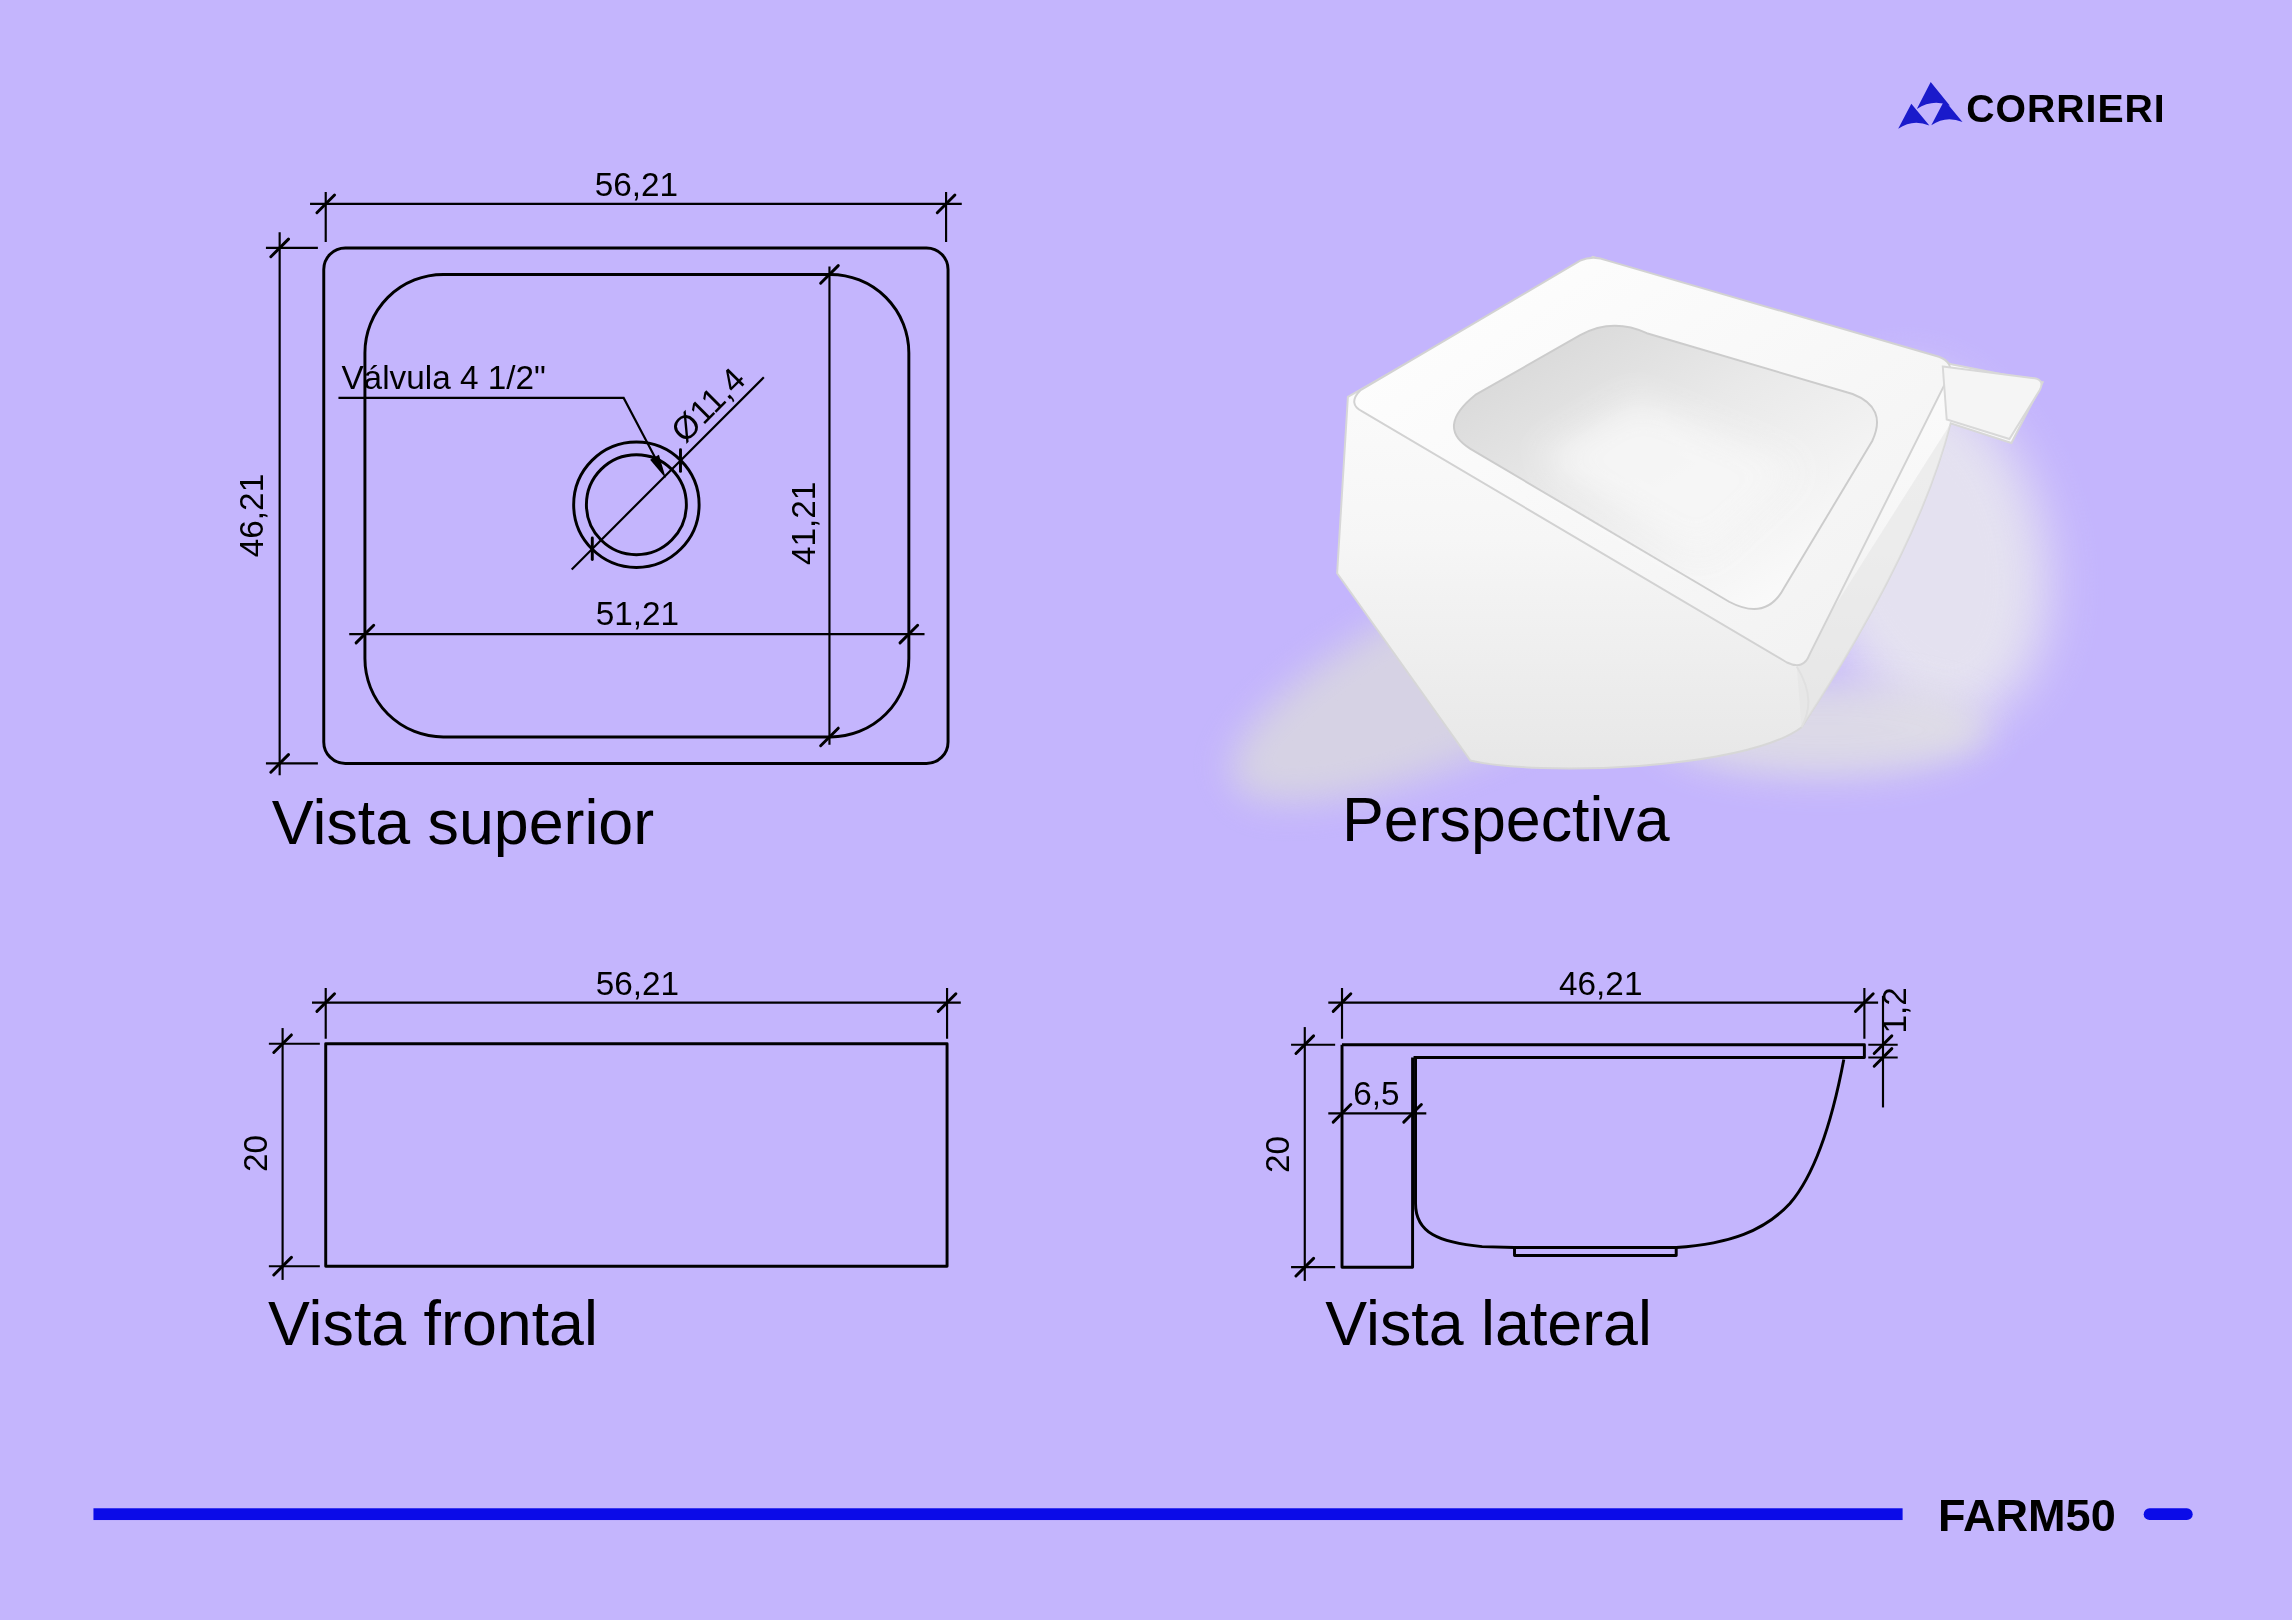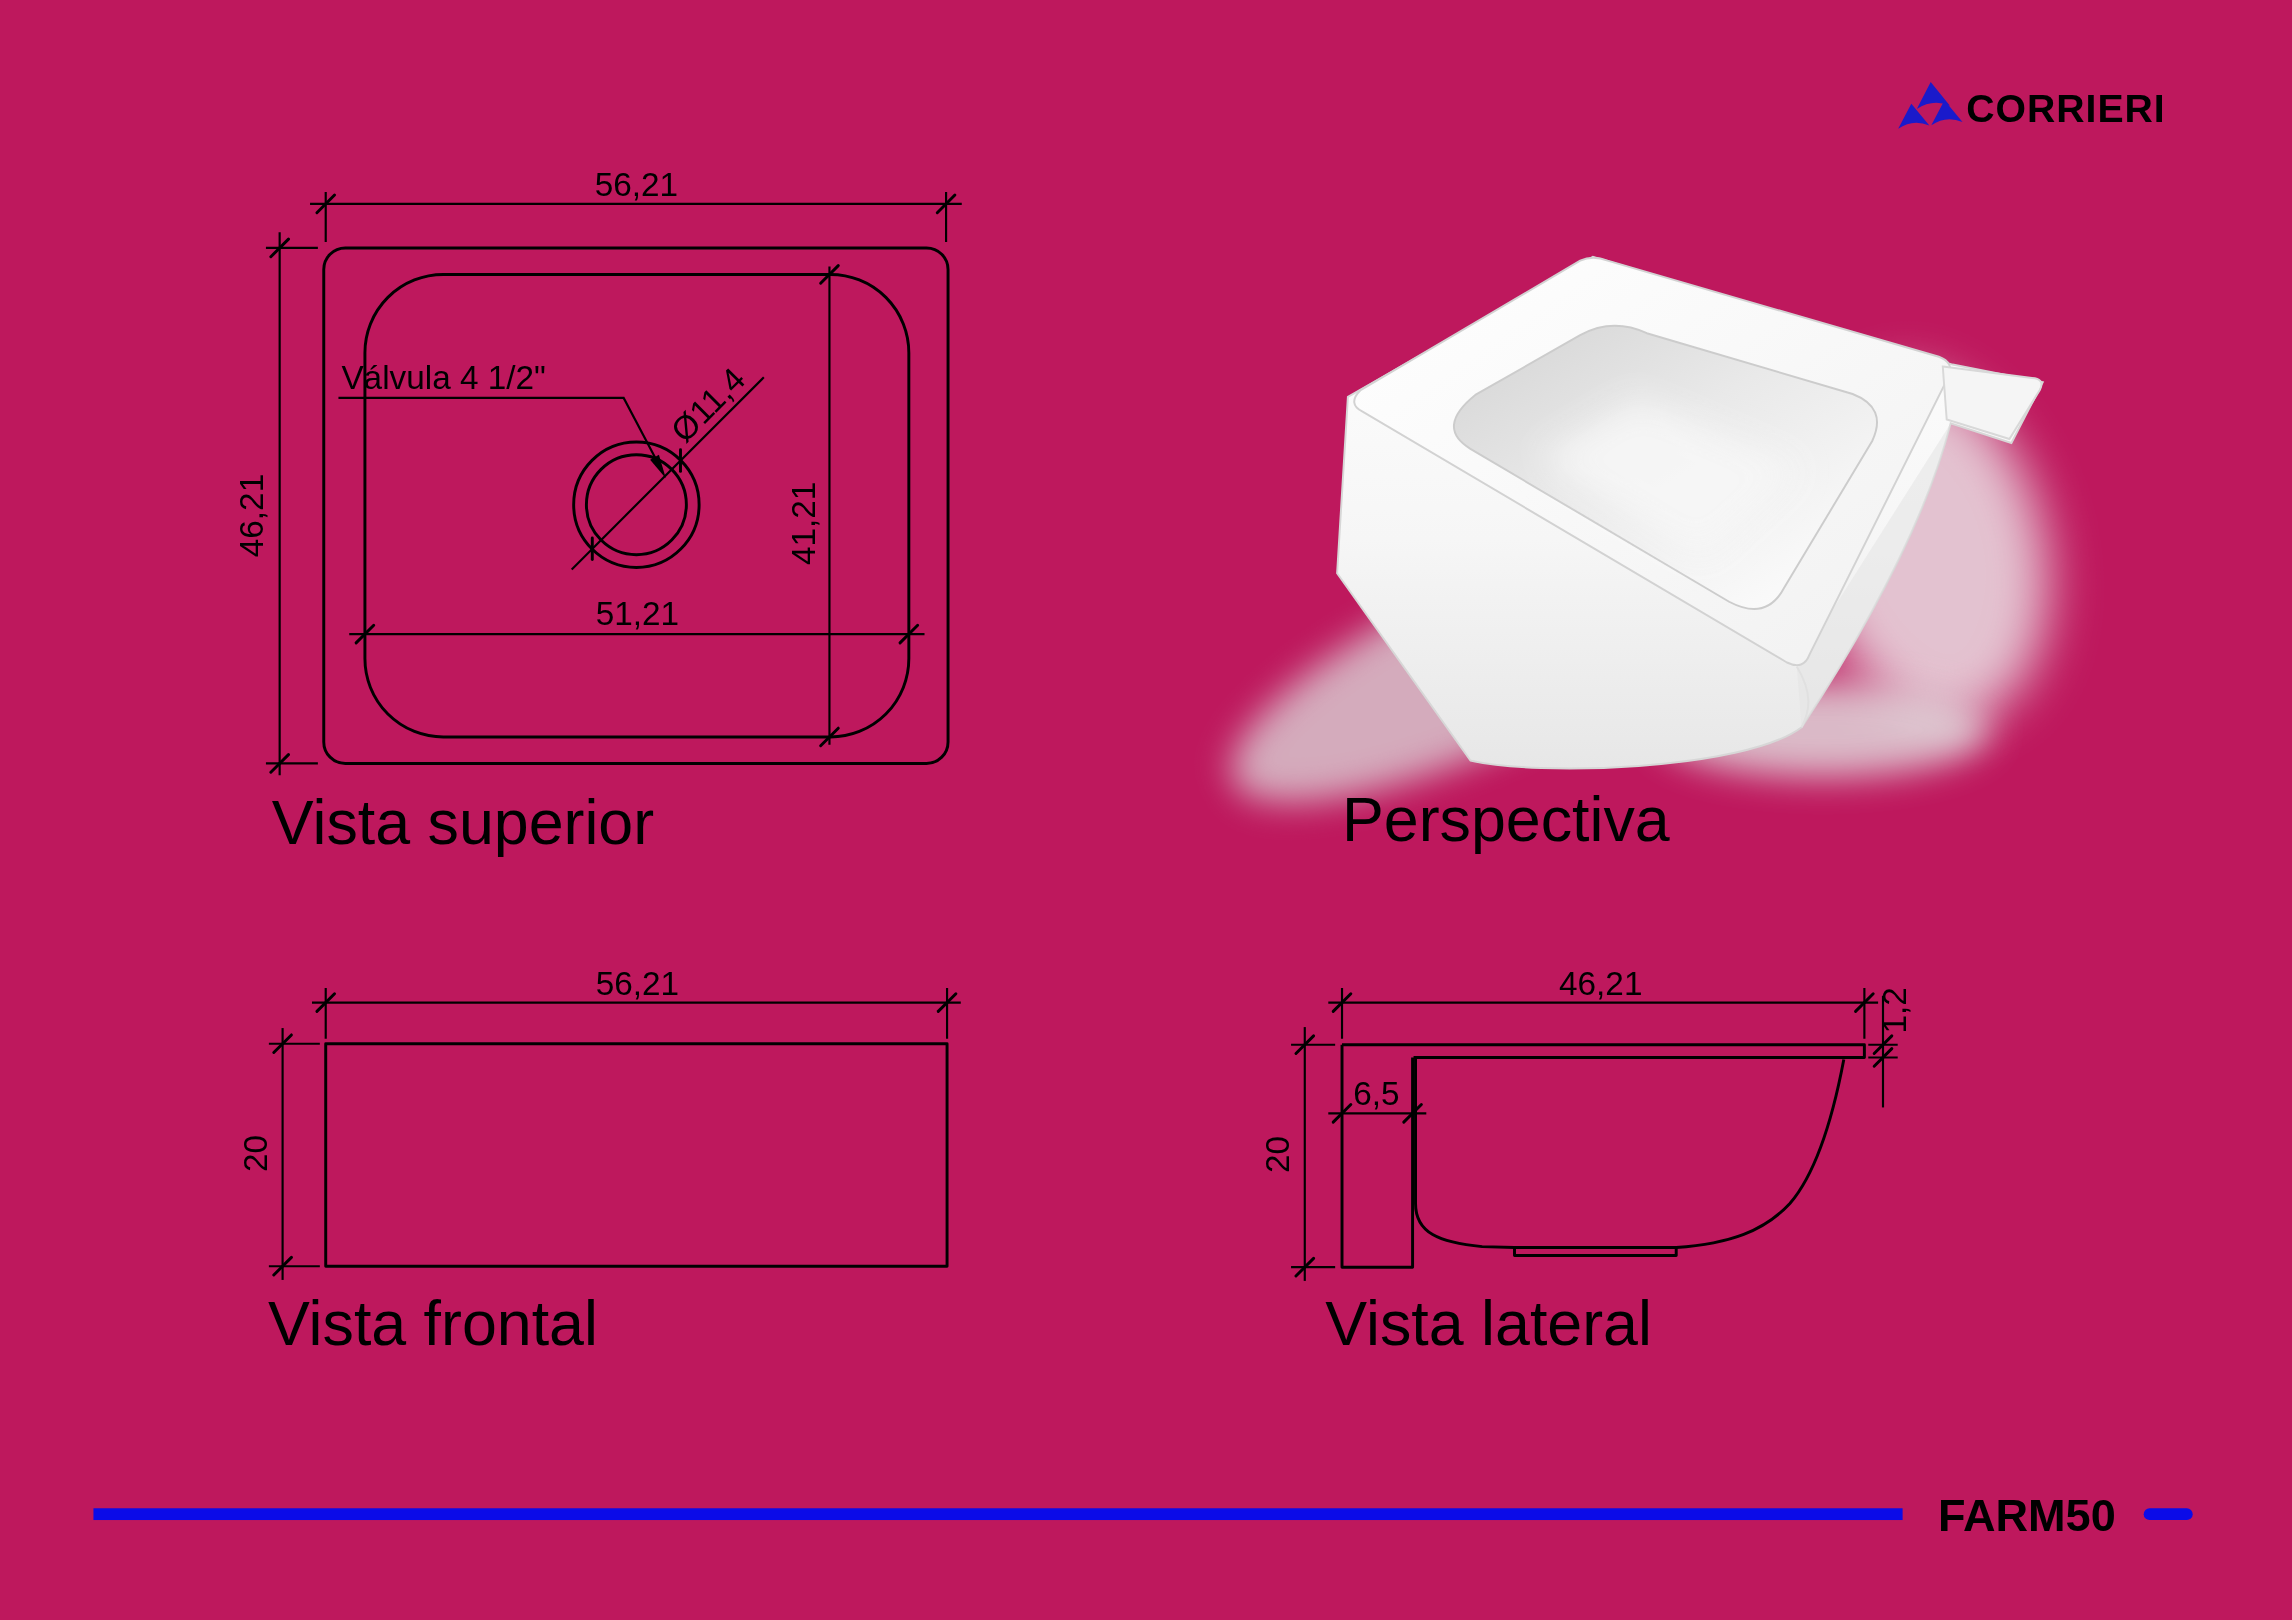--- a/index.html
+++ b/index.html
@@ -1,16 +1,16 @@
 <!DOCTYPE html>
 <html><head>
 <meta charset="utf-8">
 <style>
   html,body{margin:0;padding:0;background:#ffffff;}
-  .page{position:relative;width:2293px;height:1620px;background:#be185d;overflow:hidden;
+  .page{position:relative;width:2293px;height:1620px;background:#c4b5fd;overflow:hidden;
         font-family:"Liberation Sans",sans-serif;}
   svg{position:absolute;left:0;top:0;}
   .thick{fill:none;stroke:#000;stroke-width:3;stroke-linejoin:round;}
   .dimline{fill:none;stroke:#000;stroke-width:2.2;}
   .tick{fill:none;stroke:#000;stroke-width:3;stroke-linecap:round;}
   text{fill:#000;font-family:"Liberation Sans",sans-serif;}
   .dim{font-size:34px;}
   .lbl{font-size:64px;}
   .brand-text{font-size:40px;font-weight:bold;letter-spacing:1px;}
   .model{font-size:46px;font-weight:bold;}

